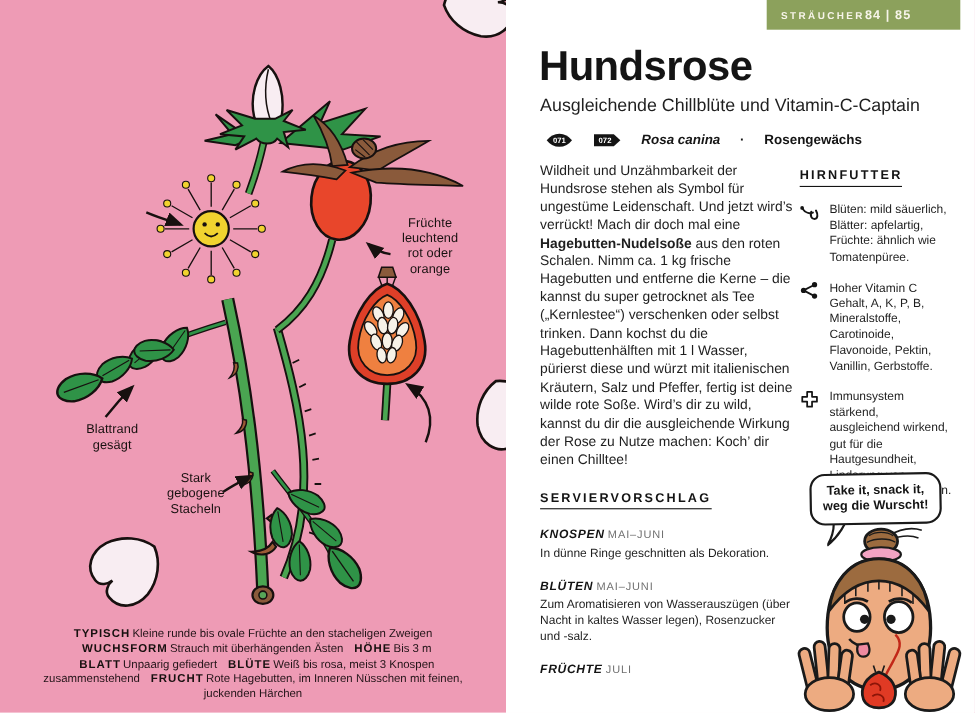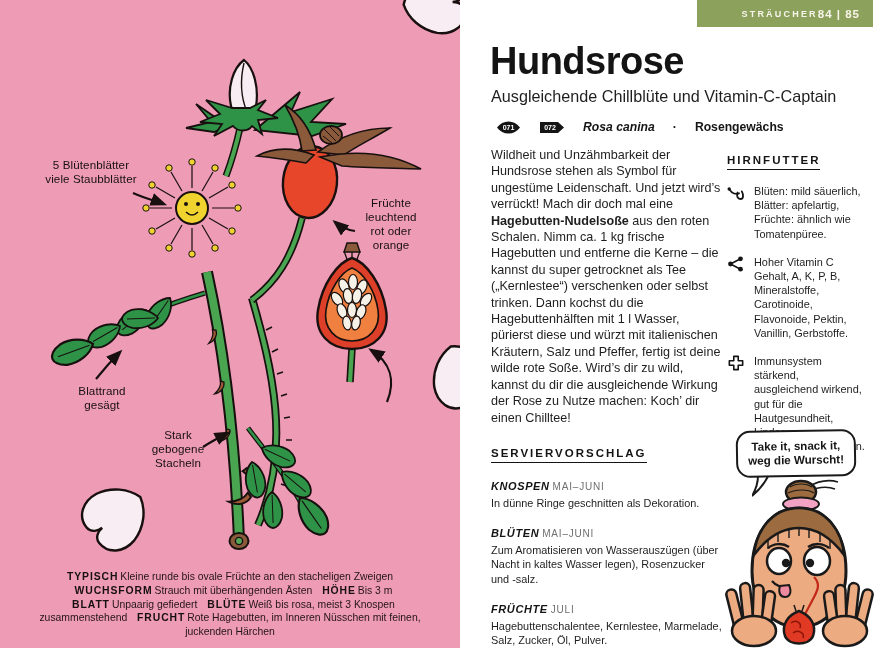--- a/index.html
+++ b/index.html
@@ -10,21 +10,21 @@
   .pink{position:absolute;left:0;top:0;width:460px;height:648px;background:#ee9bb5;}
   .hand-label{position:absolute;white-space:pre-line;text-align:center;color:#17100f;
     font-size:11.6px;line-height:1.22;font-weight:500;letter-spacing:.1px;}
   .facts{position:absolute;left:24px;top:570px;width:412px;text-align:center;
     font-size:10.4px;line-height:13.8px;color:#231418;margin:0;}
   .facts b{letter-spacing:.9px;margin:0 2px 0 7px;color:#17100f;}
   .facts b:first-child{margin-left:0;}
 
   
   .tab{position:absolute;left:697px;top:0;width:176px;height:27px;background:#8ca15c;
-    display:flex;align-items:center;justify-content:flex-end;padding:4px 13px;box-sizing:border-box;}
+    display:flex;align-items:center;justify-content:flex-start;padding:4px 13px;box-sizing:border-box;}
   .tab .cat{color:#f7f4e9;font-size:9px;font-weight:700;letter-spacing:2.2px;}
   .tab .pg{color:#f7f4e9;font-size:11.5px;font-weight:700;letter-spacing:1px;}
 
   .title{position:absolute;left:490px;top:40px;margin:0;font-size:38px;font-weight:800;
     color:#141414;letter-spacing:-.5px;}
   .subtitle{position:absolute;left:491px;top:87px;margin:0;font-size:16.2px;font-weight:400;color:#1f1f1f;}
 
   .species{position:absolute;left:496px;top:120px;display:flex;align-items:center;gap:18px;}
   .species .latin{font-style:italic;font-weight:700;font-size:12.2px;color:#151515;}
   .species .fam{font-weight:700;font-size:12.2px;color:#151515;}
@@ -195,22 +195,20 @@
 
       <g fill="none" stroke="#17100f" stroke-width="2.2">
         <path d="M133,193 C147,199 156,201 164,204" marker-end="url(#ah)"></path>
         <path d="M355,231 C347,230 341,227 335,222" marker-end="url(#ah)"></path>
         <path d="M96,379 C104,369 112,360 120,352" marker-end="url(#ah)"></path>
         <path d="M203,447 C212,441 220,437 228,433" marker-end="url(#ah)"></path>
         <path d="M387,402 C396,380 390,362 371,350" marker-end="url(#ah)"></path>
       </g>
     </svg>
 
-    <div class="hand-label" style="left:36px;top:158px;width:110px;">5 Blütenblätter
-viele Staubblätter</div>
     <div class="hand-label" style="left:352px;top:196px;width:78px;">Früchte
 leuchtend
 rot oder
 orange</div>
     <div class="hand-label" style="left:60px;top:384px;width:84px;">Blattrand
 gesägt</div>
     <div class="hand-label" style="left:138px;top:428px;width:80px;">Stark
 gebogene
 Stacheln</div>
 
@@ -255,21 +253,20 @@
       <div class="sv-item">
         <div class="sv-head"><b>KNOSPEN</b><span class="season">MAI–JUNI</span></div>
         <div class="sv-text">In dünne Ringe geschnitten als Dekoration.</div>
       </div>
       <div class="sv-item">
         <div class="sv-head"><b>BLÜTEN</b><span class="season">MAI–JUNI</span></div>
         <div class="sv-text">Zum Aromatisieren von Wasserauszügen (über Nacht in kaltes Wasser legen), Rosenzucker und -salz.</div>
       </div>
       <div class="sv-item">
         <div class="sv-head"><b>FRÜCHTE</b><span class="season">JULI</span></div>
-        <div class="sv-text">Hagebuttenschalentee, Kernlestee, Marmelade, Salz, Zucker, Öl, Pulver.</div>
       </div>
     </div>
   </div>
 
   <div class="sidebar">
     <h2 class="sec-head">HIRNFUTTER</h2>
 
     <div class="hf-item">
       <span class="ic">
         <svg width="18" height="16" viewBox="0 0 18 16">

